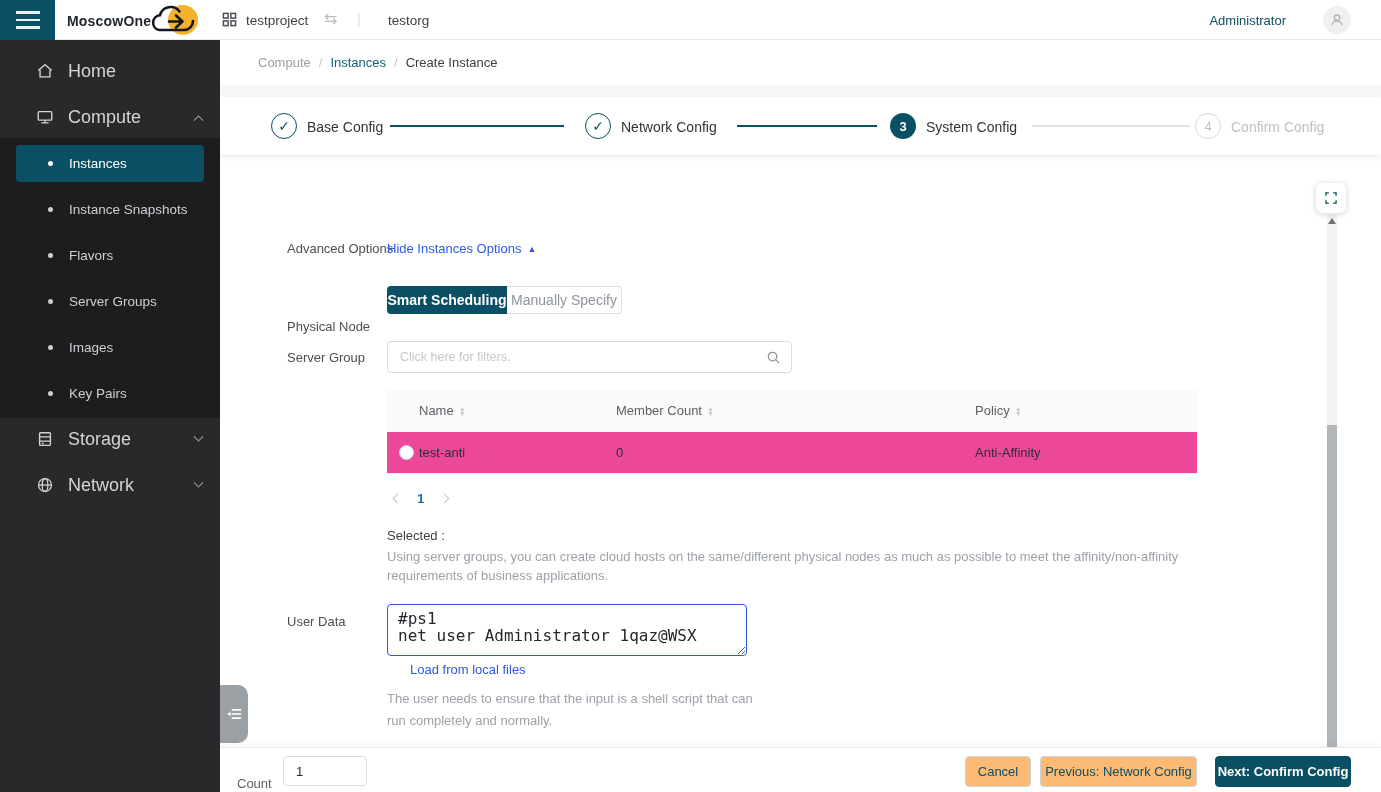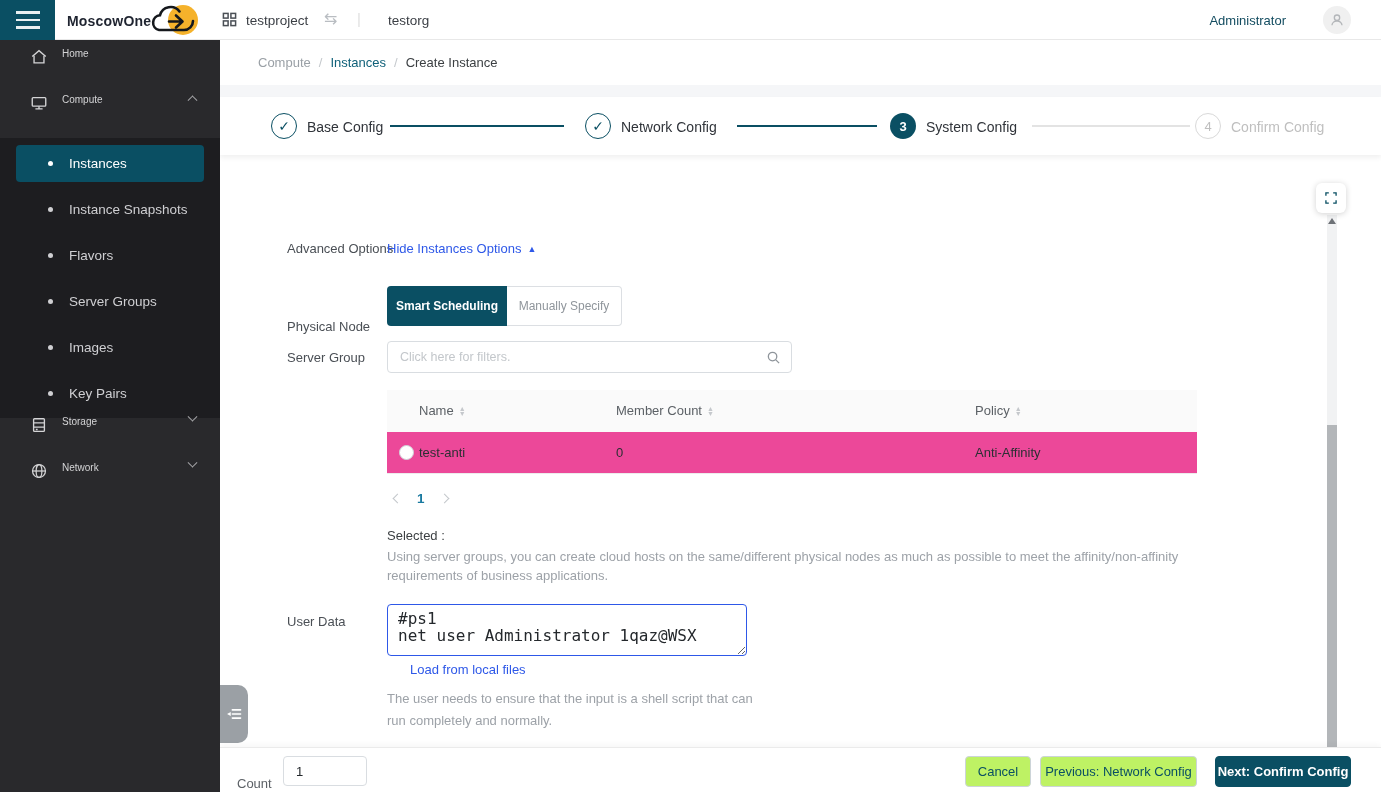--- a/index.html
+++ b/index.html
@@ -14,21 +14,21 @@
   .logo { position:absolute; left:146px; top:2px; }
   .tb-icon { position:absolute; top:12px; color:#595959; }
   .tb-text { position:absolute; top:13px; font-size:13.5px; color:#3b3f45; }
   .tb-sep { position:absolute; top:10px; color:#e0e0e0; font-size:15px; }
   .swap { position:absolute; left:324px; top:9px; font-size:16px; color:#b9bdc2; }
   .tb-user { position:absolute; right:95px; top:13px; font-size:13px; color:#134c60; }
   .avatar { position:absolute; left:1323px; top:6px; width:28px; height:28px; border-radius:50%; background:#f0f0f0; display:flex; align-items:center; justify-content:center; }
 
   
   .sidebar { position:absolute; left:0; top:40px; width:220px; height:752px; background:#29292c; z-index:20; }
-  .side-item { position:absolute; left:2px; width:220px; height:46px; display:flex; align-items:flex-start; color:#d4d4d6; font-size:10px; cursor:pointer; }
+  .side-item { position:absolute; left:8px; width:220px; height:46px; display:flex; align-items:center; color:#d4d4d6; font-size:18px; cursor:pointer; }
   .side-item .s-icon { width:18px; margin-left:28px; display:flex; }
   .side-item .s-label { margin-left:14px; }
   .side-item .chev { position:absolute; right:26px; }
   .submenu { position:absolute; left:0; top:98px; width:220px; height:280px; background:#1d1d20; }
   .sub-item { position:absolute; left:16px; width:188px; height:37px; display:flex; align-items:center; color:#cfcfd2; font-size:13.5px; border-radius:4px; cursor:pointer; }
   .sub-item .dot { width:5px; height:5px; border-radius:50%; background:#cfcfd2; margin-left:32px; }
   .sub-item .s-label { margin-left:16px; }
   .sub-item.selected { background:#0a4f63; color:#fff; }
   .sub-item.selected .dot { background:#fff; }
   .chev { width:7px; height:7px; border-right:1.6px solid #a8a8ab; border-bottom:1.6px solid #a8a8ab; }
@@ -53,21 +53,21 @@
   .step-line { position:absolute; top:28px; height:1.5px; }
   .step-line.done { background:#0a4f63; }
   .step-line.todo { background:#e3e3e3; }
 
   .form-label { position:absolute; left:67px; font-size:13px; color:#4a4f55; }
 
   .adv-link { position:absolute; left:167px; top:201px; font-size:13px; color:#2e58e8; cursor:pointer; }
   .adv-link .caret { font-size:9px; margin-left:6px; vertical-align:1px; }
 
   .toggle { position:absolute; left:167px; top:246px; height:32px; display:flex; }
-  .toggle .seg { height:40px; display:flex; align-items:center; justify-content:center; font-size:12px; cursor:pointer; }
+  .toggle .seg { height:28px; display:flex; align-items:center; justify-content:center; font-size:14px; cursor:pointer; }
   .toggle .seg.on { width:120px; background:#0a4f63; color:#fff; border-radius:4px 0 0 4px; font-weight:bold; }
   .toggle .seg.off { width:115px; background:#fff; color:#8f959b; border:1px solid #dcdfe3; border-left:none; border-radius:0 4px 4px 0; }
 
   .filter-box { position:absolute; left:167px; top:301px; width:405px; height:32px; border:1px solid #d9dde1; border-radius:4px; background:#fff; }
   .filter-box input { position:absolute; left:12px; top:0; width:360px; height:30px; border:none; outline:none; font-size:12.5px; color:#333; font-family:"Liberation Sans",sans-serif; }
   .filter-box input::placeholder { color:#c3c7cb; }
   .filter-box .search { position:absolute; right:10px; top:8px; }
 
   .sg-table { position:absolute; left:167px; top:350px; width:810px; font-size:13px; }
   .sg-thead { position:relative; height:42px; background:#fafafa; color:#5c6166; }
@@ -98,21 +98,21 @@
 
   .scrollbar { position:absolute; left:1107px; top:175px; width:10px; height:532px; background:#f1f2f3; z-index:4; }
   .scroll-up { position:absolute; left:1px; top:3px; width:0; height:0; border-left:4px solid transparent; border-right:4px solid transparent; border-bottom:6px solid #6e7277; cursor:pointer; }
   .scroll-thumb { position:absolute; left:0; top:210px; width:10px; height:322px; background:#b3b6b9; cursor:grab; }
 
   
   .footer { position:absolute; left:0; top:707px; width:1161px; height:45px; background:#fff; border-top:1px solid #ebebeb; box-shadow:0 -2px 6px rgba(0,0,0,.04); z-index:6; }
   .count-label { position:absolute; left:17px; top:28px; font-size:13px; color:#5c6166; }
   .count-input { position:absolute; left:63px; top:8px; width:84px; height:30px; border:1px solid #d9dde1; border-radius:4px; padding:0 12px; font-size:13px; color:#24282c; outline:none; font-family:"Liberation Sans",sans-serif; }
   .btn { position:absolute; top:8px; height:31px; border-radius:4px; font-size:13px; display:flex; align-items:center; justify-content:center; cursor:pointer; font-family:"Liberation Sans",sans-serif; }
-  .btn.ghost { background:#bef264; border:1px solid #ccd4d8; color:#0a4f63; }
+  .btn.ghost { background:#fdba74; border:1px solid #ccd4d8; color:#0a4f63; }
   .btn.primary { background:#0a4f63; border:1px solid #0a4f63; color:#fff; font-weight:bold; }
   #btn-cancel { left:745px; width:66px; }
   #btn-prev { left:820px; width:157px; }
   #btn-next { left:995px; width:136px; }
 </style>
 </head>
 <body>
 
 <div class="topbar">
   <div class="hamburger">

